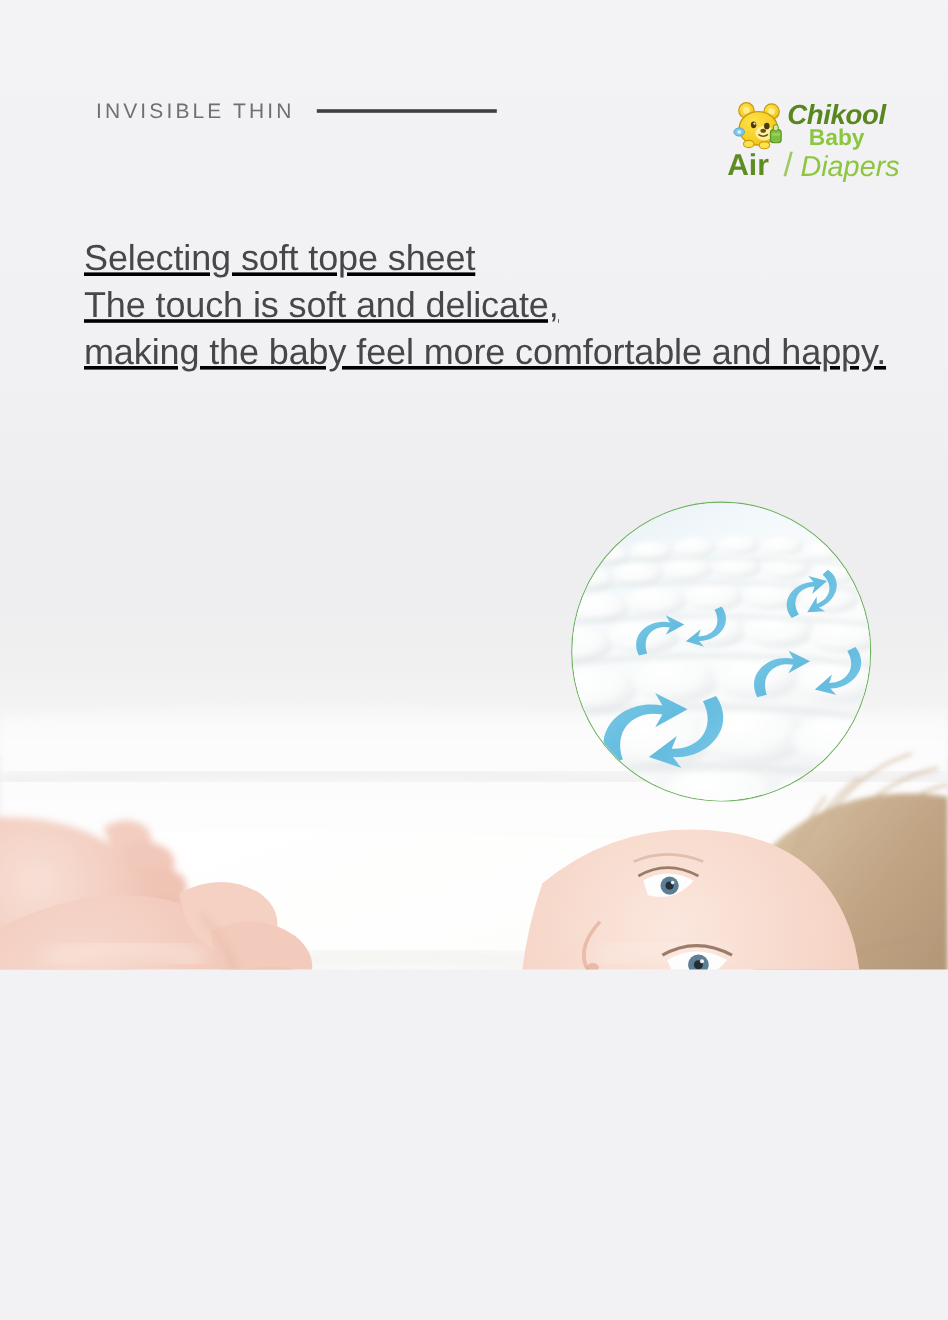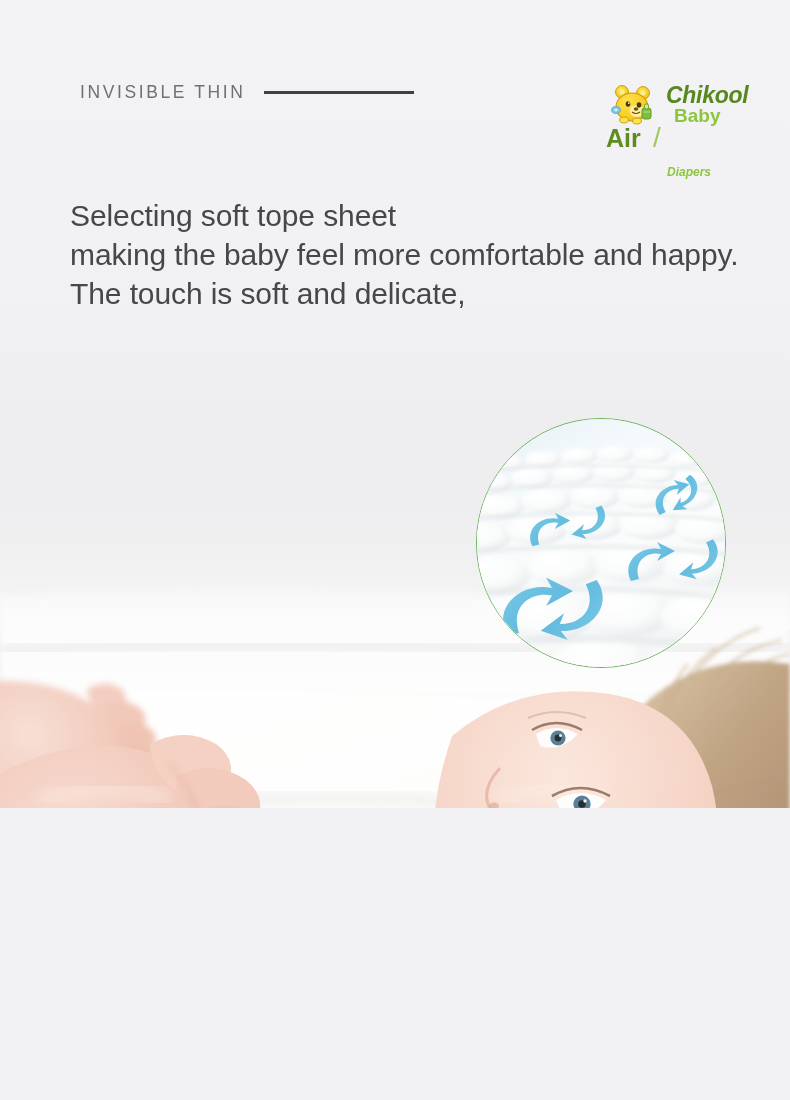--- a/index.html
+++ b/index.html
@@ -50,21 +50,21 @@
     left:603px; top:78px;
     width:140px; height:82px;
   }
   .logo-bear {
     position:absolute;
     left:6px; top:5px;
     width:48px; height:42px;
   }
   .logo-chikool {
     position:absolute;
-    left:63px; top:6px;
+    left:53px; top:6px;
     font-size:23px;
     font-weight:bold;
     font-style:italic;
     color:#59871f;
     letter-spacing:-0.3px;
     line-height:1;
   }
   .logo-baby {
     position:absolute;
     left:71px; top:28px;
@@ -85,33 +85,33 @@
     position:absolute;
     left:50px; top:46px;
     font-size:28px;
     font-weight:500;
     color:#9dc95e;
     line-height:1;
   }
   .logo-diapers {
     position:absolute;
     left:64px; top:50px;
-    font-size:12px;
-    font-weight:bold;
+    font-size:24px;
+    font-weight:normal;
     font-style:italic;
     color:#8cc63e;
     line-height:1;
-    margin-top:38px;
   }
 
   
   .headline {
     position:absolute;
     left:70px; top:196px;
     width:660px;
+    text-decoration:underline;
   }
   .headline-line {
     font-size:30px;
     line-height:39px;
     color:#474749;
     font-weight:400;
     letter-spacing:-0.1px;
     white-space:nowrap;
   }
 
@@ -409,22 +409,22 @@
     </span>
     <span class="logo-chikool">Chikool</span>
     <span class="logo-baby">Baby</span>
     <span class="logo-air">Air</span>
     <span class="logo-slash">/</span>
     <span class="logo-diapers">Diapers</span>
   </div>
 
   <div class="headline">
     <div class="headline-line">Selecting soft tope sheet</div>
+    <div class="headline-line">The touch is soft and delicate,</div>
     <div class="headline-line">making the baby feel more comfortable and happy.</div>
-    <div class="headline-line">The touch is soft and delicate,</div>
   </div>
 
   <div class="inset">
     <svg width="250" height="250" viewBox="0 0 250 250" xmlns="http://www.w3.org/2000/svg">
       <defs>
         <linearGradient id="sheetBg" x1="0.2" y1="0" x2="0.7" y2="1">
           <stop offset="0%" stop-color="#e9f2f7"></stop>
           <stop offset="22%" stop-color="#f4f9fb"></stop>
           <stop offset="55%" stop-color="#fbfcfc"></stop>
           <stop offset="100%" stop-color="#f2f3f4"></stop>

